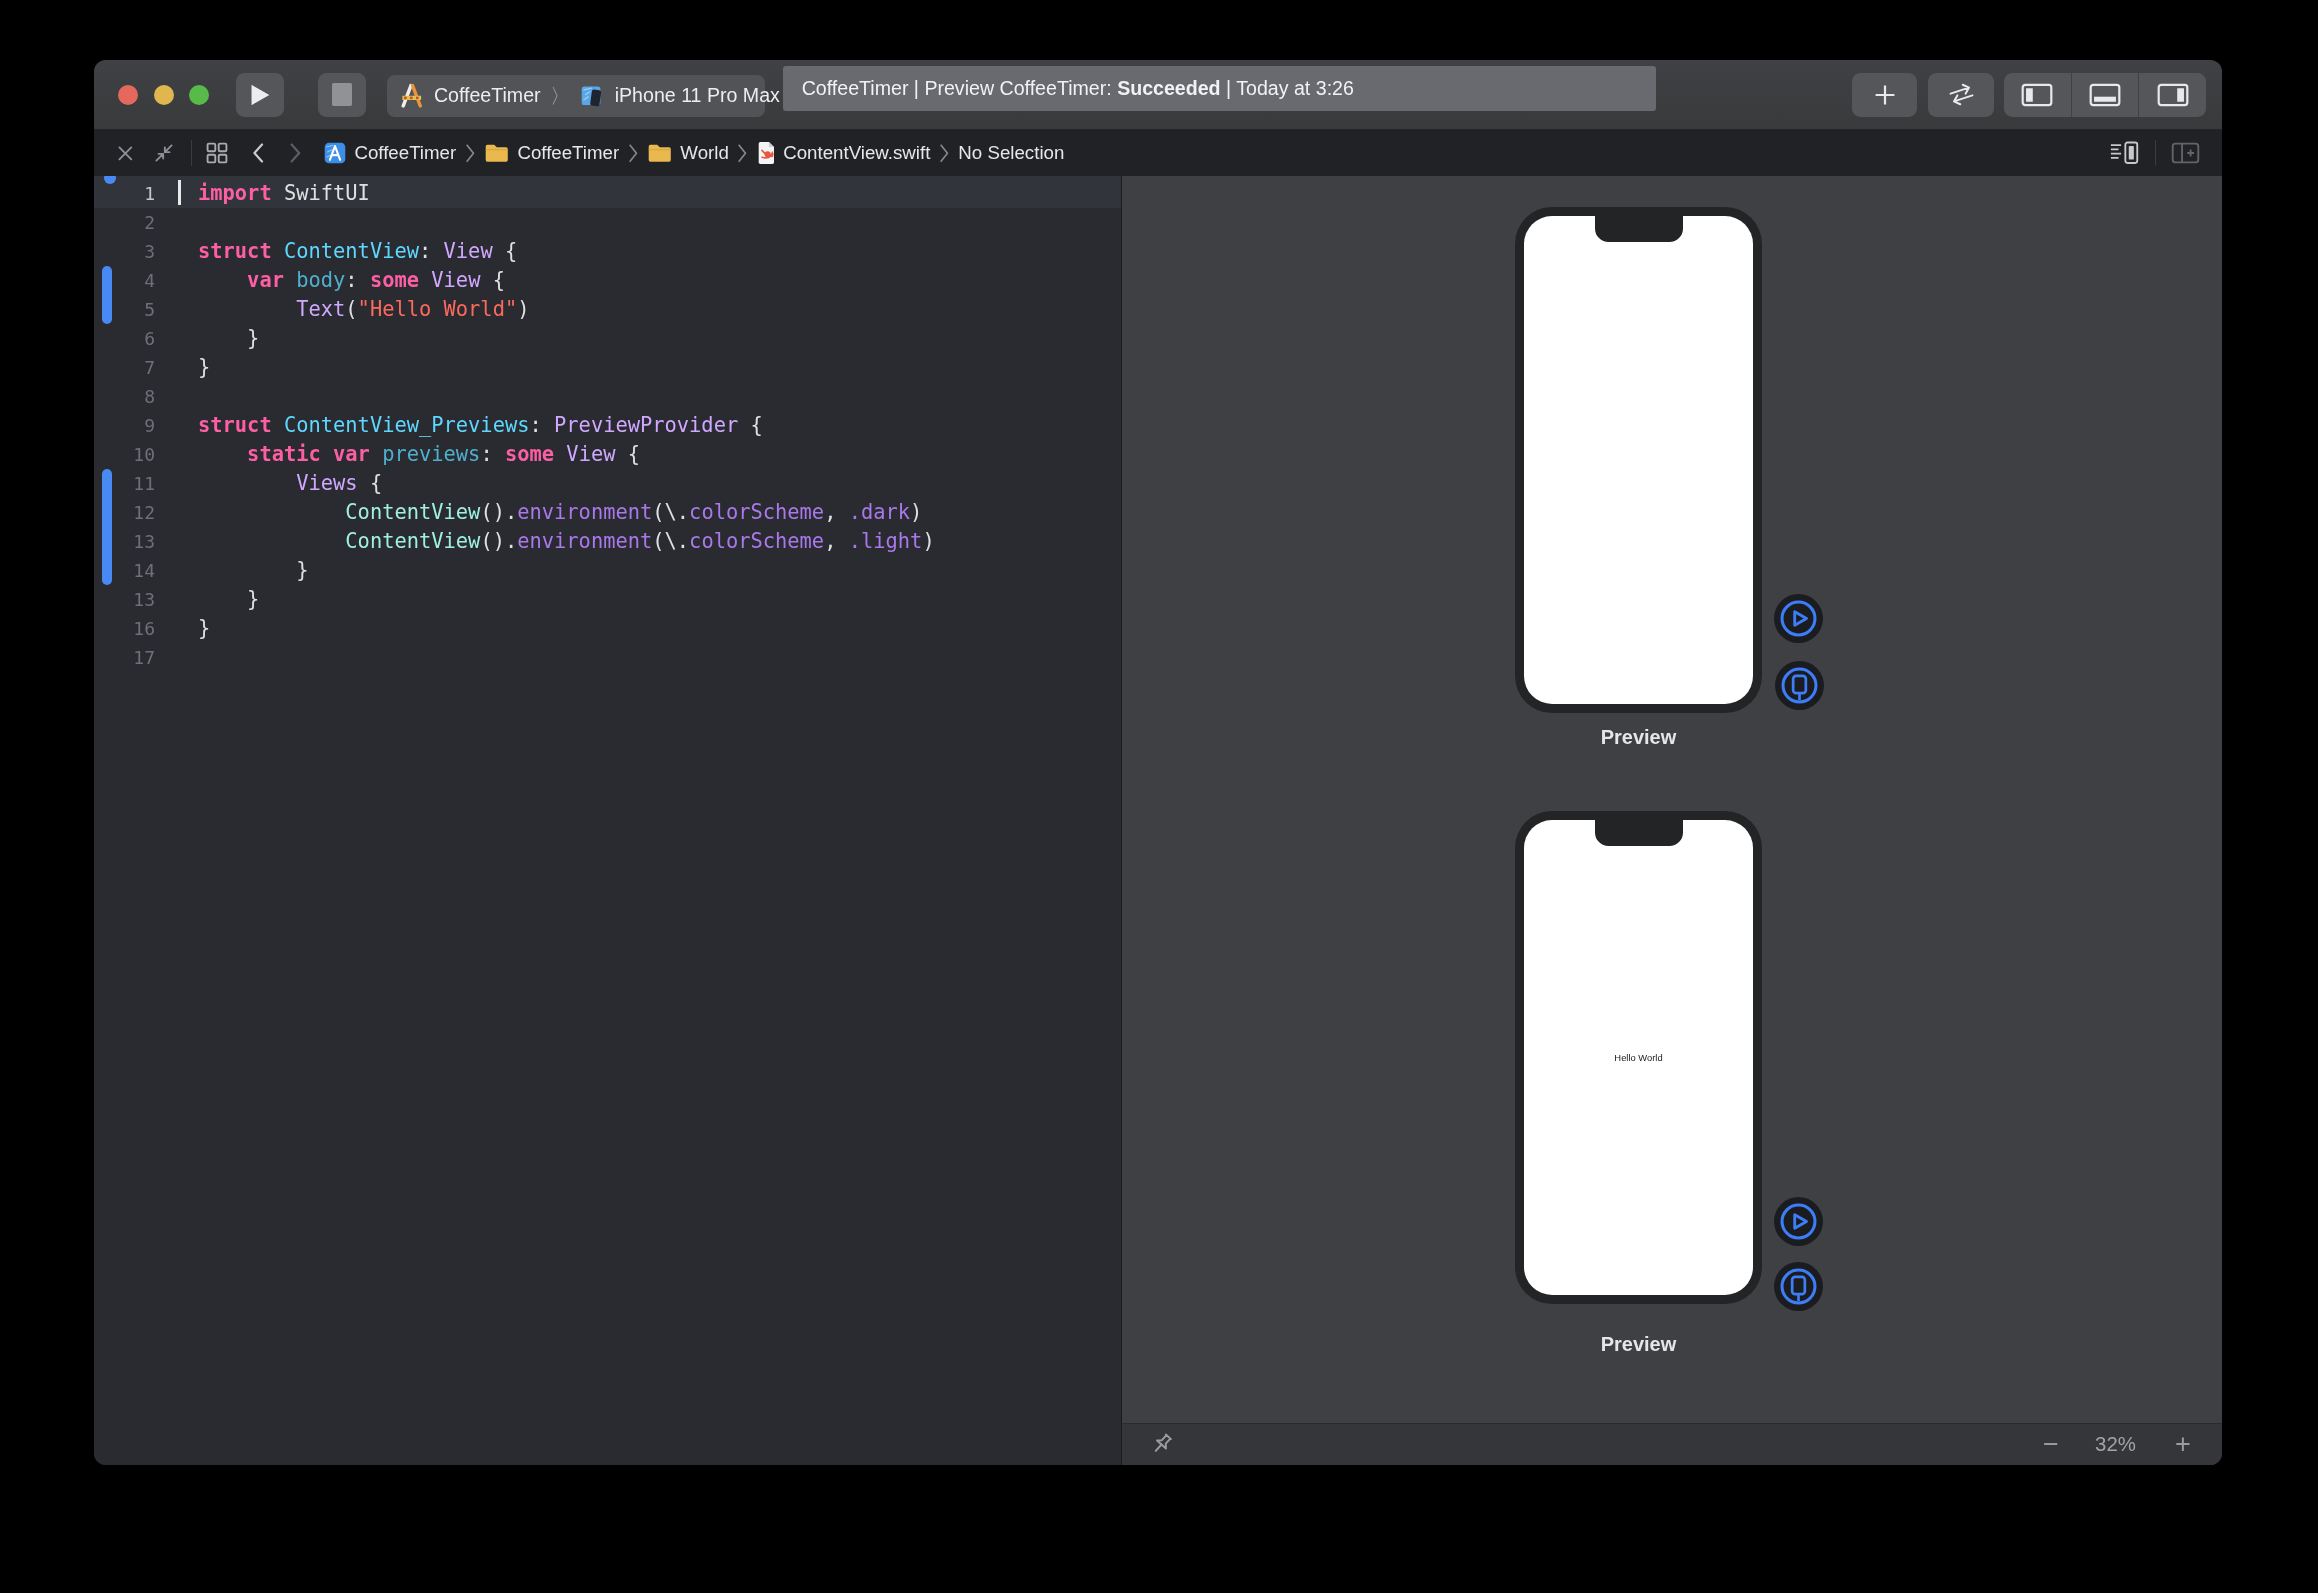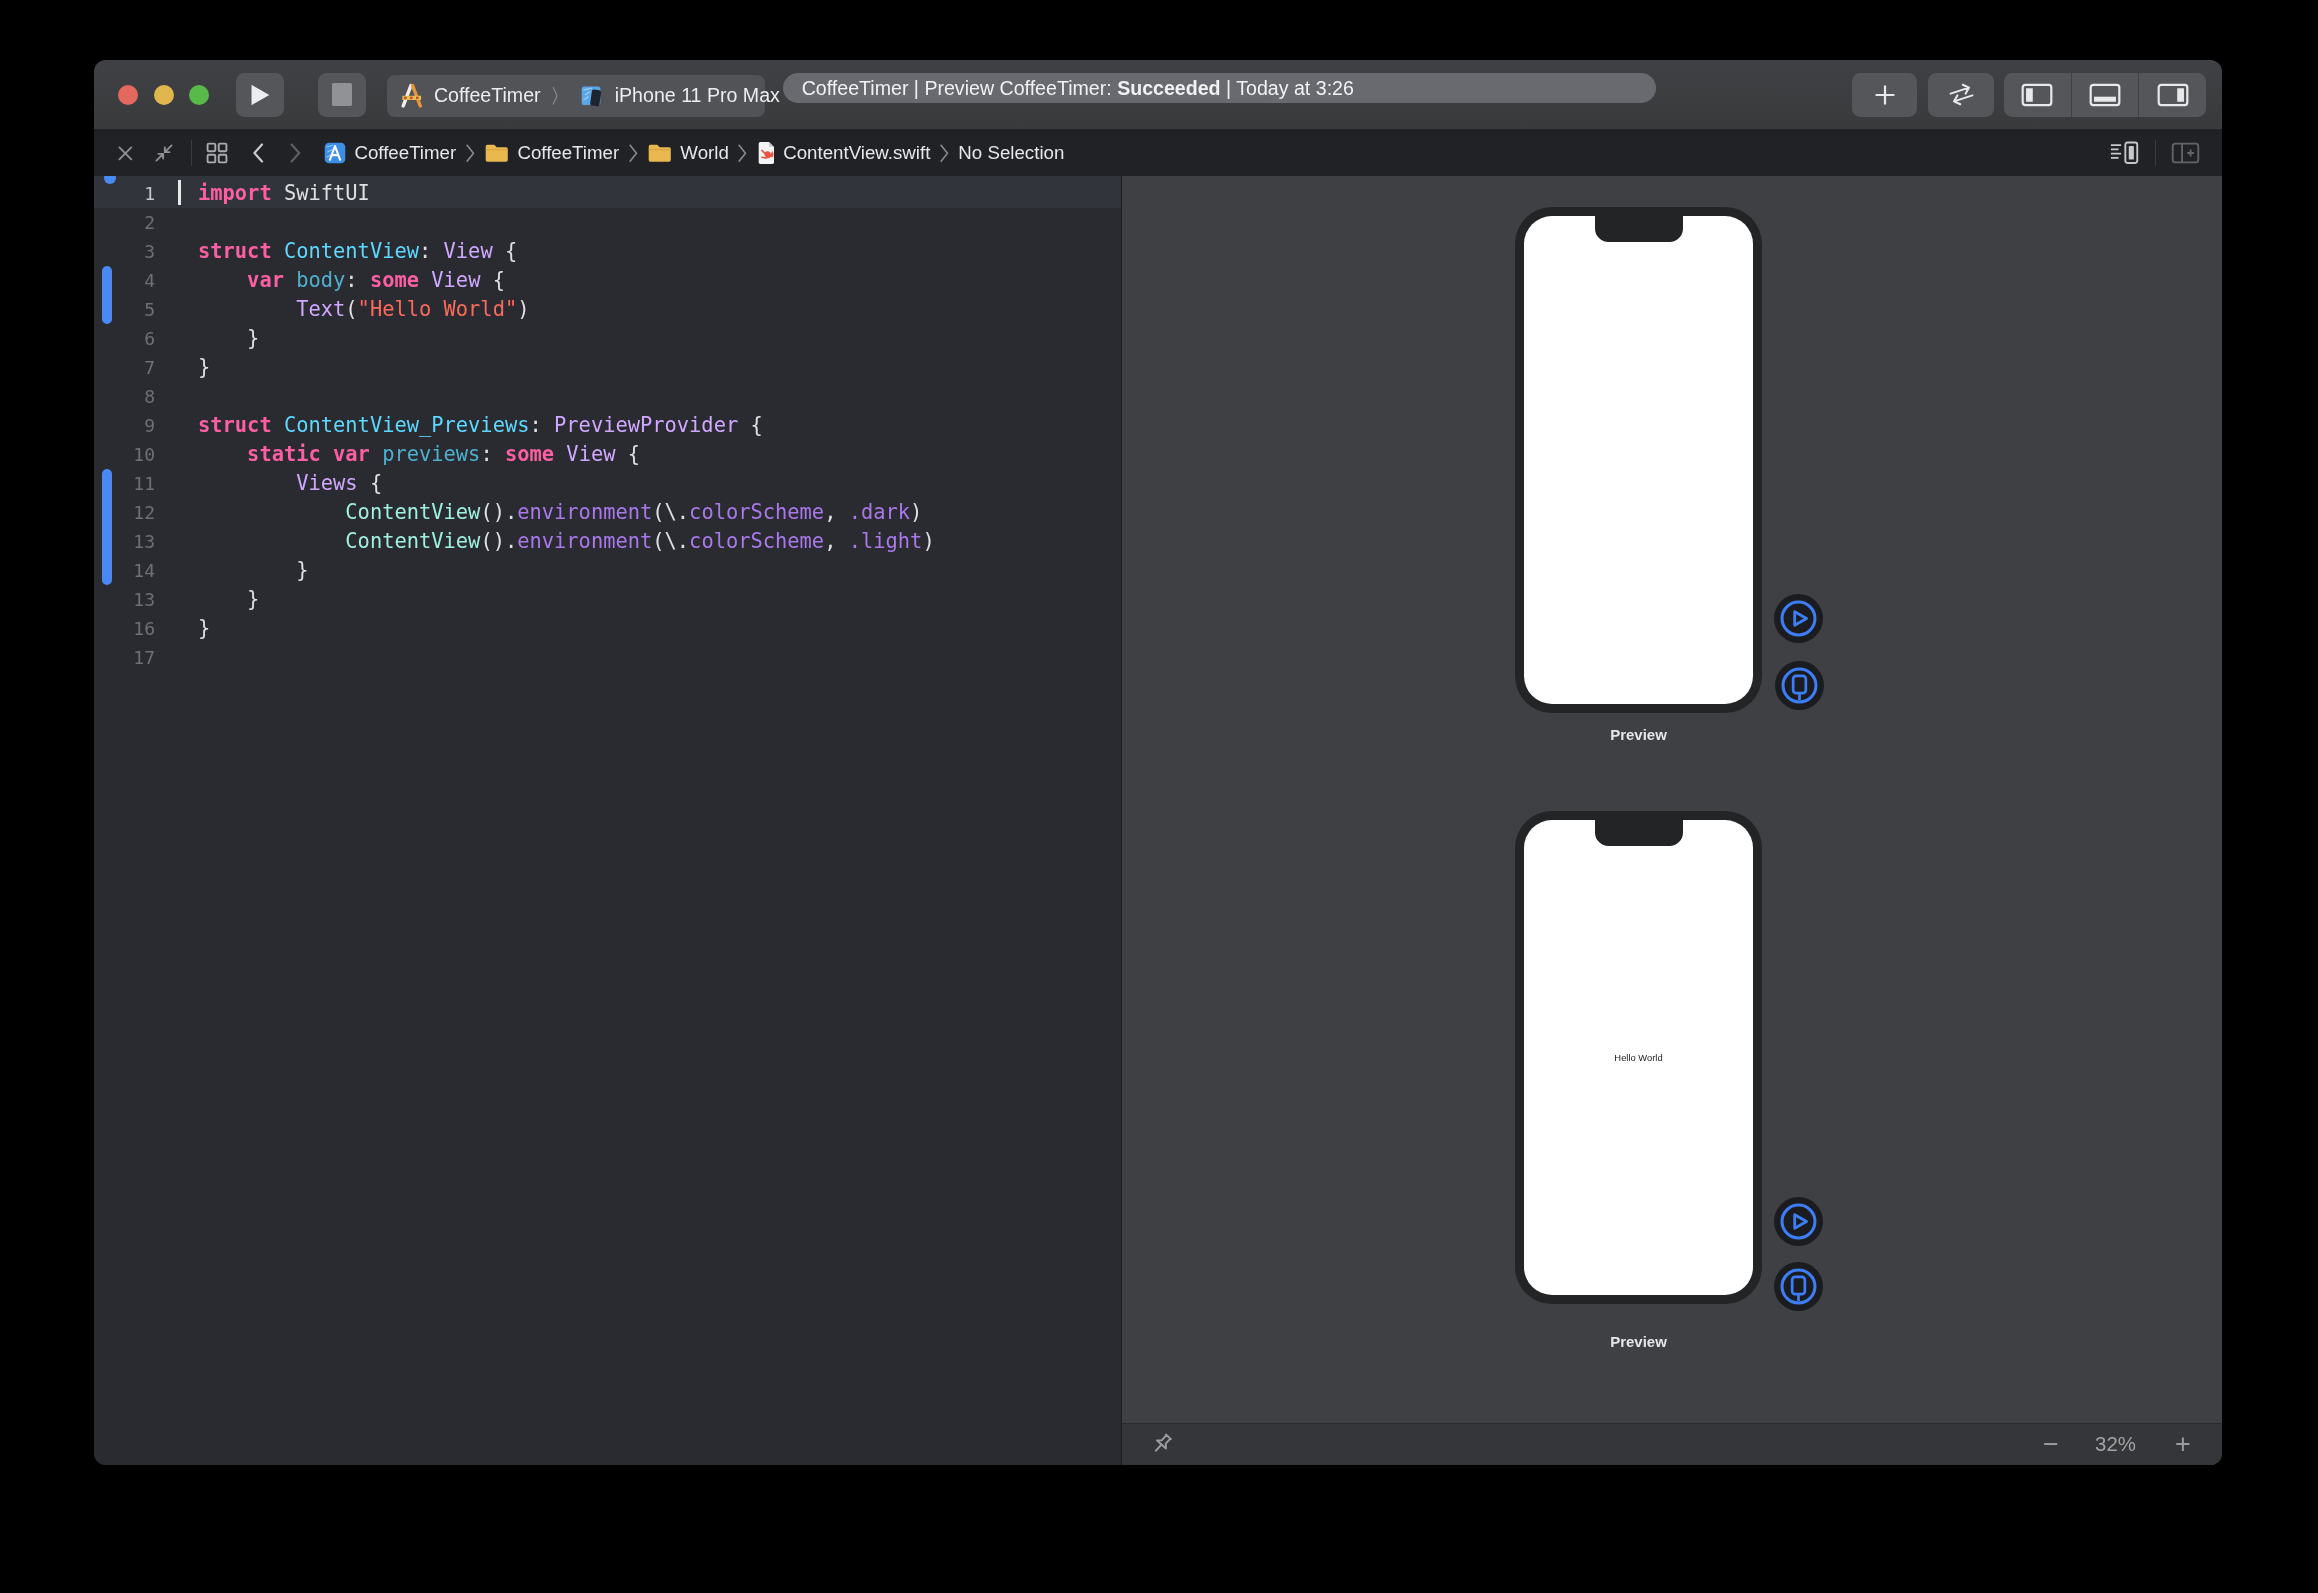--- a/index.html
+++ b/index.html
@@ -17,21 +17,21 @@
   .t-green{left:95px;background:#58BB49;}
   .tb-btn{position:absolute;top:12.8px;height:44px;border-radius:8.5px;background:#55565A;
           display:flex;align-items:center;justify-content:center;}
   .run-btn{left:142px;width:48px;}
   .stop-btn{left:224px;width:48px;}
   .stop-sq{width:20.4px;height:23px;background:#9B9CA0;border-radius:1.7px;opacity:.85;}
   .scheme{left:293px;width:378px;top:14.5px;height:42px;border-radius:7.7px;background:#525357;
           position:absolute;display:flex;align-items:center;gap:9.4px;padding:0 12px;box-sizing:border-box;}
   .scheme-txt{color:#EDEDEF;font-size:19.6px;white-space:nowrap;}
   .crumb-sep,.scheme-sep{color:#A2A3A7;font-size:20.4px;}
-  .status{left:689px;top:13px;width:873px;height:30px;border-radius:16px;background:#696A6F;
+  .status{left:689px;top:6px;width:873px;height:45px;border-radius:3px;background:#696A6F;
           position:absolute;display:flex;align-items:center;padding-left:18.7px;box-sizing:border-box;}
   .status-txt{color:#F2F2F4;font-size:19.6px;white-space:pre;}
   .status-txt b{font-weight:700;}
   .plus-btn{left:1758px;width:65px;}
   .swap-btn{left:1834px;width:66px;}
   .segmented{position:absolute;left:1910px;top:12.8px;width:202px;height:44px;border-radius:8.5px;
              background:#55565A;display:flex;overflow:hidden;}
   .seg{flex:1;display:flex;align-items:center;justify-content:center;}
   .seg + .seg{border-left:0.9px solid #404144;}
   
@@ -67,21 +67,21 @@
   
   .canvas{position:absolute;left:1027px;top:116px;width:1101px;height:1289px;background:#3F4043;
           border-left:1.7px solid #1B1C1E;box-sizing:border-box;overflow:hidden;}
   .phone{position:absolute;left:393px;width:247px;background:#232426;border-radius:37px;}
   .screen{position:absolute;left:9.4px;right:9.4px;top:9.4px;bottom:9.4px;background:#FFF;border-radius:28px;
           display:flex;align-items:center;justify-content:center;}
   .notch{position:absolute;top:9.4px;left:50%;margin-left:-44px;width:88px;height:25.5px;
          background:#232426;border-radius:0 0 13.6px 13.6px;}
   .screen-text{font-size:18px;color:#1B1B1D;}
   .pv-label{position:absolute;left:393px;width:247px;text-align:center;color:#E5E6E8;
-            font-size:15px;font-weight:700;}
+            font-size:20px;font-weight:700;}
   .pv-btn{position:absolute;width:49px;height:49px;border-radius:50%;background:#1B1C1F;
           display:flex;align-items:center;justify-content:center;}
   .bottombar{position:absolute;left:0;bottom:0;width:100%;height:41px;background:#35363A;
              border-top:0.9px solid #2A2B2D;}
   .pin{position:absolute;left:24px;top:5.1px;}
   .zoom-minus,.zoom-plus{position:absolute;top:0;height:41px;width:34px;display:flex;
              align-items:center;justify-content:center;color:#9B9CA0;font-size:27px;}
   .zoom-minus{left:912px;}
   .zoom-plus{left:1044px;}
   .zoom-label{position:absolute;left:951px;top:0;width:85px;height:41px;display:flex;

